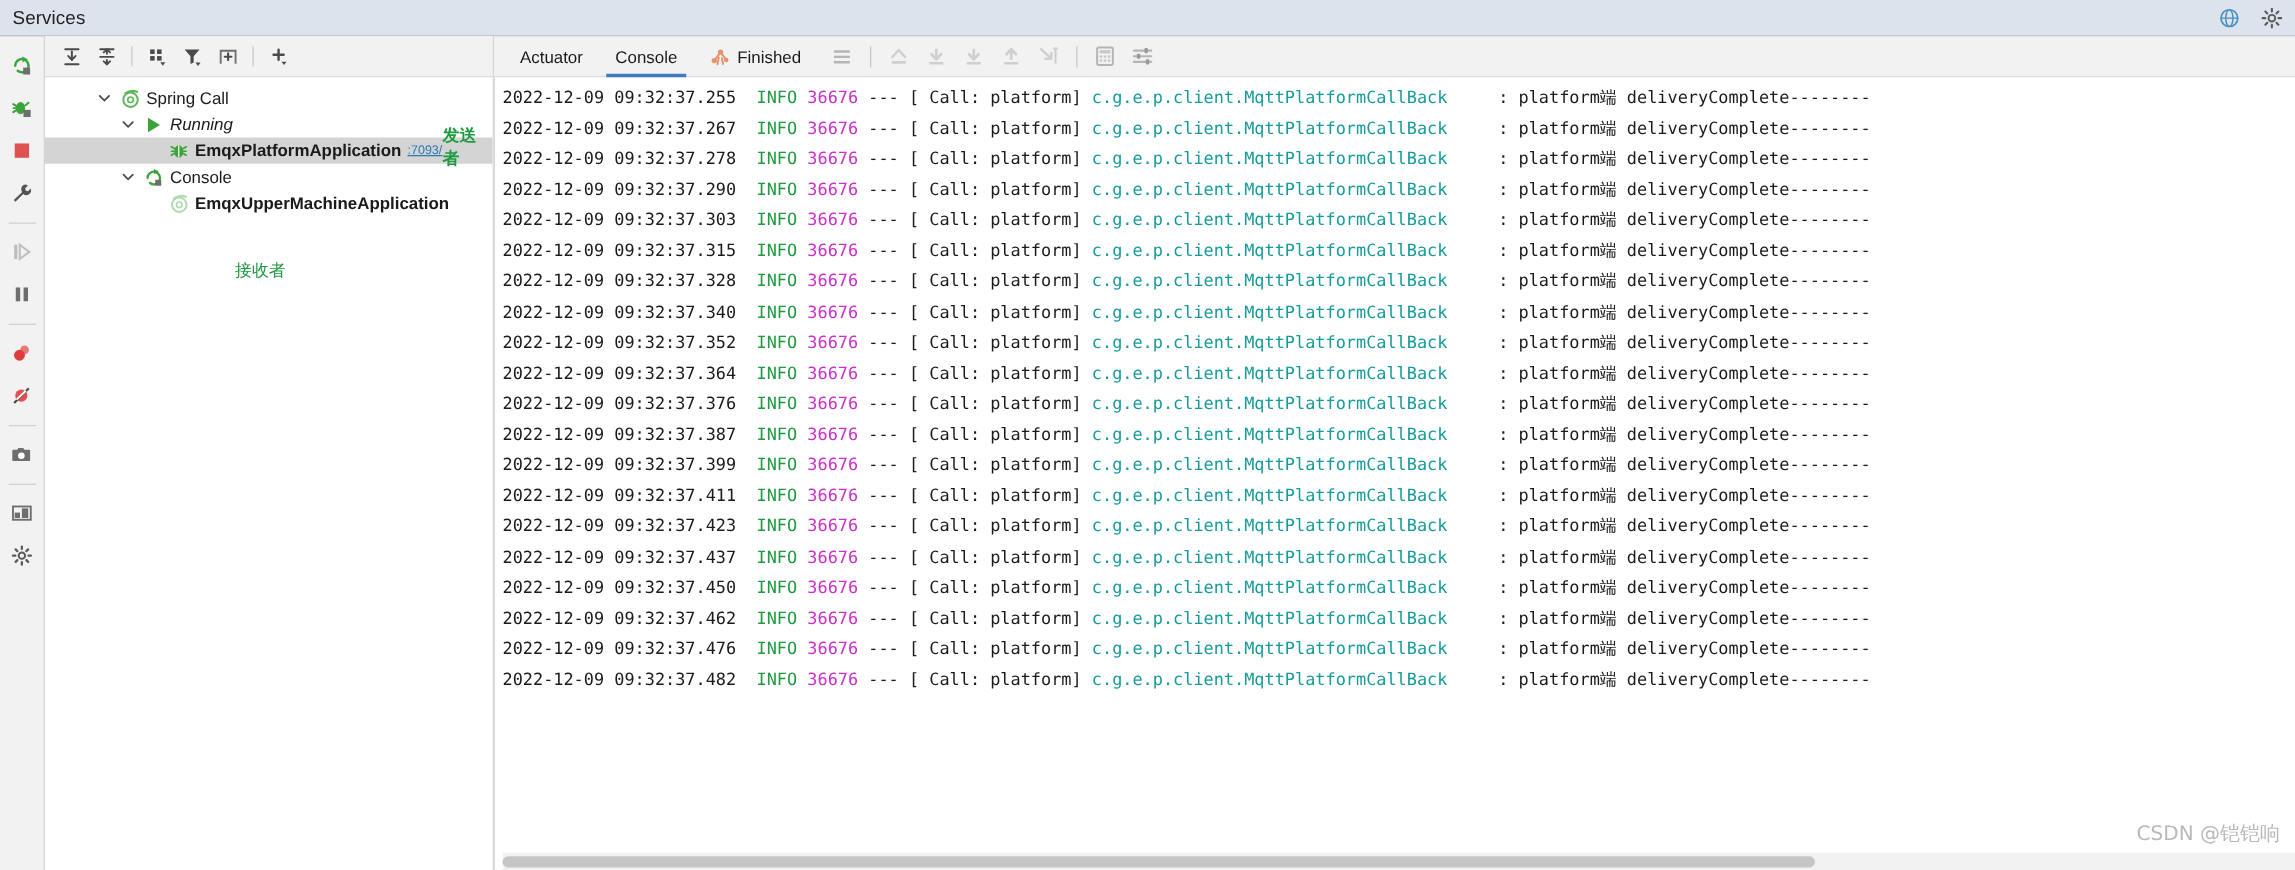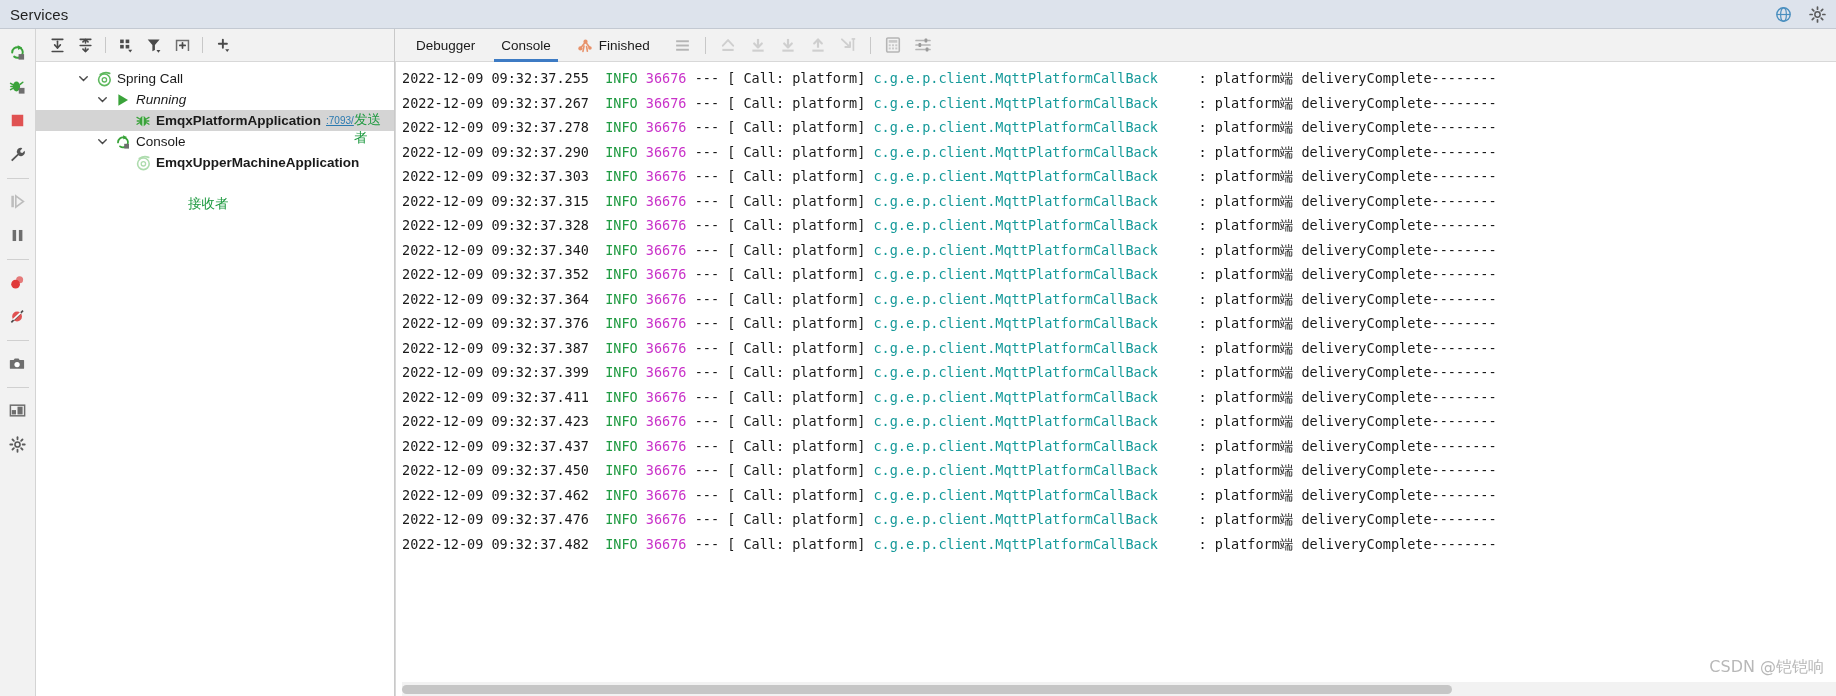--- a/index.html
+++ b/index.html
@@ -420,30 +420,30 @@
           <span class="node-icon">
             <svg width="16" height="16" viewBox="0 0 16 16">
               <circle cx="8.4" cy="8.8" r="5.8" fill="none" stroke="#aedcae" stroke-width="1.6"></circle>
               <circle cx="8.4" cy="8.8" r="2.2" fill="none" stroke="#aedcae" stroke-width="1.3"></circle>
               <path d="M4.4 3.6 C7.8 1.2 11.6 1.6 13.6 2.4" fill="none" stroke="#aedcae" stroke-width="1.8" stroke-linecap="round"></path>
             </svg>
           </span>
           <span class="node-label bold">EmqxUpperMachineApplication</span>
         </div>
 
-        <div class="cn-note" style="left:318px; top:49px;">发送者</div>
-        <div class="cn-note" style="left:152px; top:133px;">接收者</div>
+        <div class="cn-note" style="left:318px; top:38px;font-weight:bold;">发送者</div>
+        <div class="cn-note" style="left:152px; top:146px;">接收者</div>
       </div>
     </div>
 
     <div class="console-panel">
 
       <div class="console-toolbar">
         <div class="tab">
-          <span>Debugger</span>
+          <span>Actuator</span>
         </div>
         <div class="tab active">
           <span>Console</span>
         </div>
         <div class="tab">
           <span style="display:flex;align-items:center;">
             <svg width="17" height="17" viewBox="0 0 16 16">
               <g fill="#e8926b">
                 <circle cx="3.2" cy="10.8" r="2"></circle>
                   <circle cx="8" cy="4.4" r="2"></circle>

